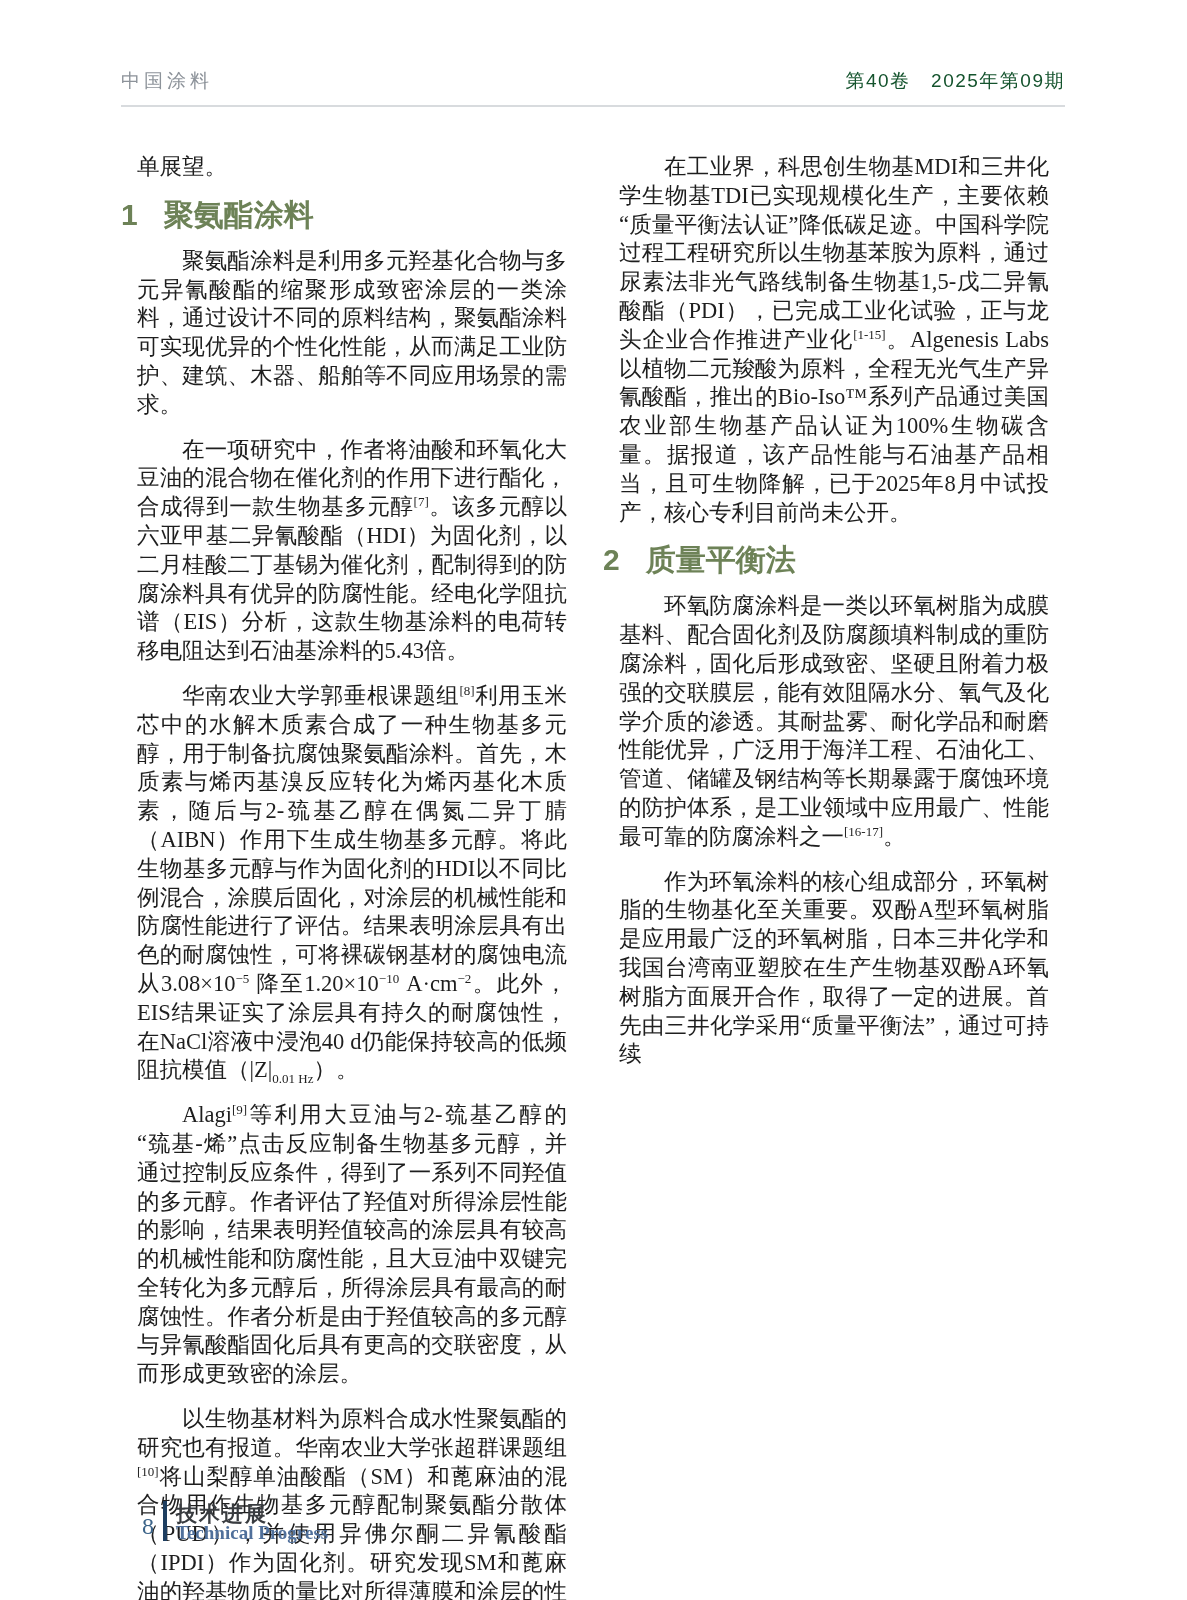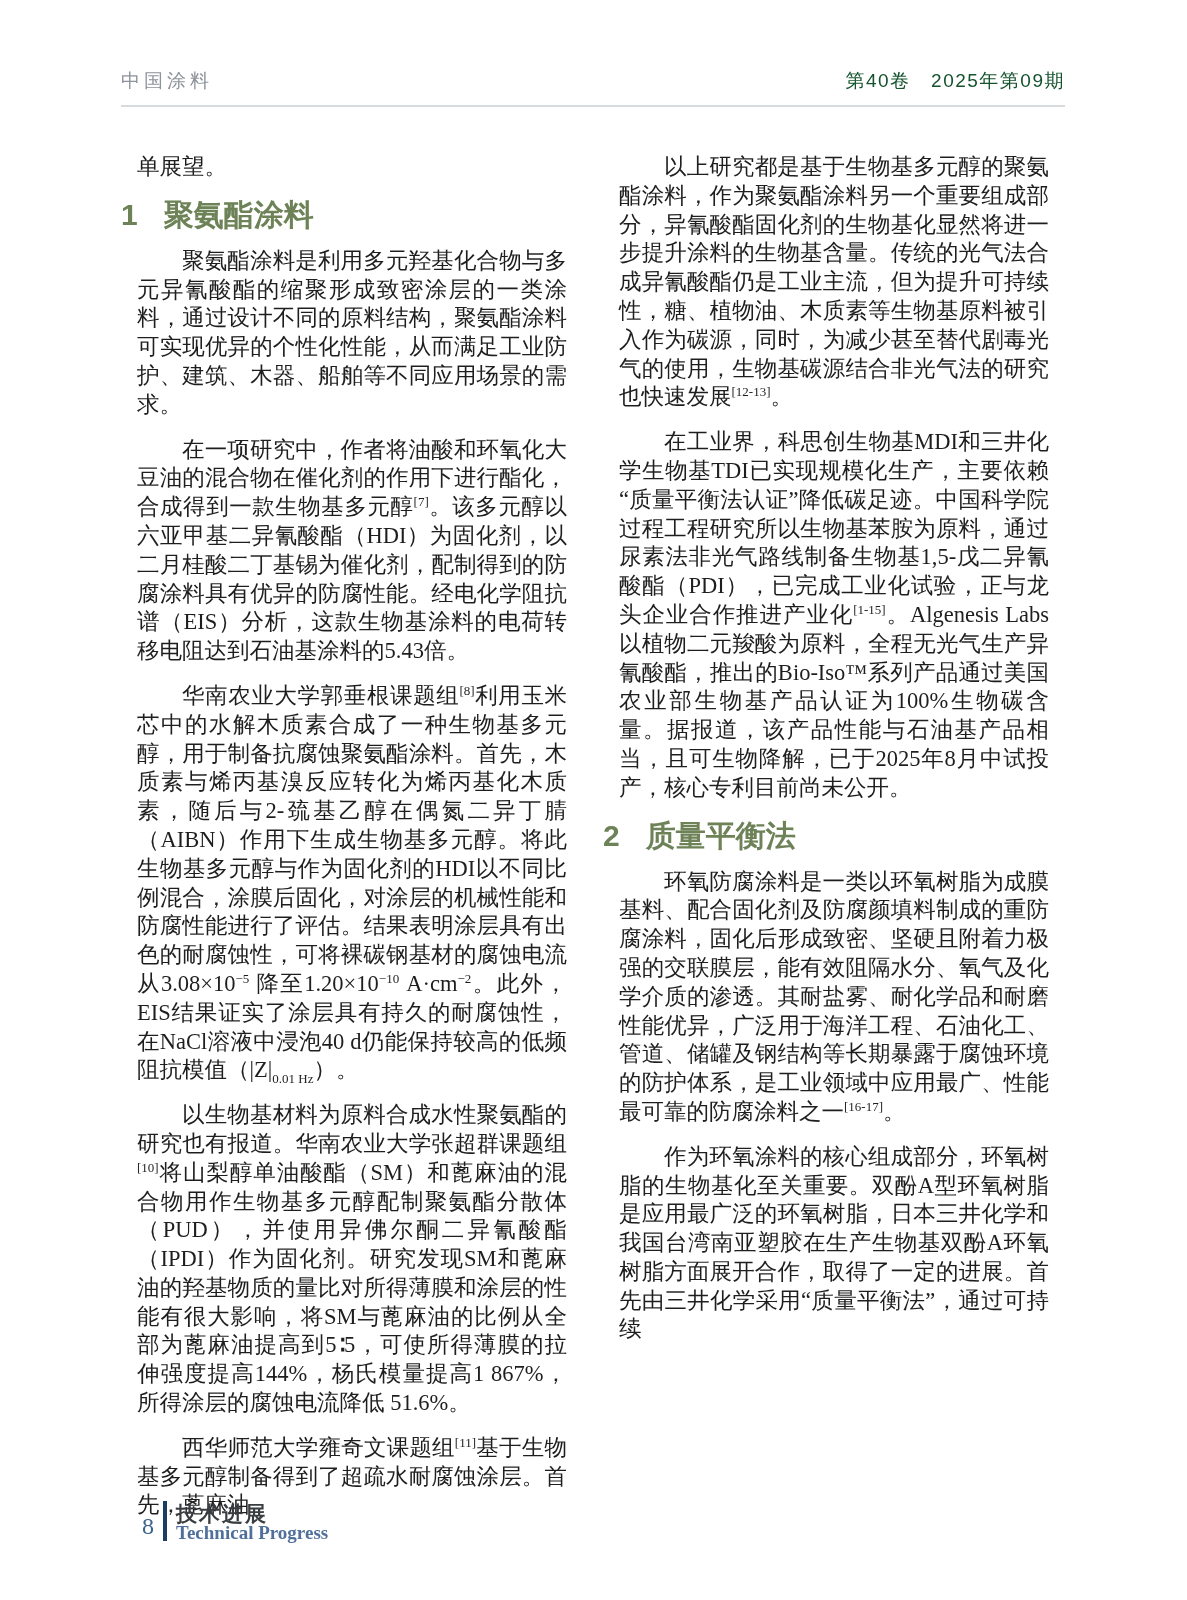--- a/index.html
+++ b/index.html
@@ -77,26 +77,26 @@
       <p class="para no-indent">单展望。</p>
 
       <h2 class="section-heading">
         <span class="sec-num">1</span>
         <span class="sec-title">聚氨酯涂料</span>
       </h2>
 
       <p class="para">聚氨酯涂料是利用多元羟基化合物与多元异氰酸酯的缩聚形成致密涂层的一类涂料，通过设计不同的原料结构，聚氨酯涂料可实现优异的个性化性能，从而满足工业防护、建筑、木器、船舶等不同应用场景的需求。</p>
       <p class="para">在一项研究中，作者将油酸和环氧化大豆油的混合物在催化剂的作用下进行酯化，合成得到一款生物基多元醇<sup>[7]</sup>。该多元醇以六亚甲基二异氰酸酯（HDI）为固化剂，以二月桂酸二丁基锡为催化剂，配制得到的防腐涂料具有优异的防腐性能。经电化学阻抗谱（EIS）分析，这款生物基涂料的电荷转移电阻达到石油基涂料的5.43倍。</p>
       <p class="para">华南农业大学郭垂根课题组<sup>[8]</sup>利用玉米芯中的水解木质素合成了一种生物基多元醇，用于制备抗腐蚀聚氨酯涂料。首先，木质素与烯丙基溴反应转化为烯丙基化木质素，随后与2-巯基乙醇在偶氮二异丁腈（AIBN）作用下生成生物基多元醇。将此生物基多元醇与作为固化剂的HDI以不同比例混合，涂膜后固化，对涂层的机械性能和防腐性能进行了评估。结果表明涂层具有出色的耐腐蚀性，可将裸碳钢基材的腐蚀电流从3.08×10<sup>−5</sup> 降至1.20×10<sup>−10</sup> A·cm<sup>−2</sup>。此外，EIS结果证实了涂层具有持久的耐腐蚀性，在NaCl溶液中浸泡40 d仍能保持较高的低频阻抗模值（|Z|<sub>0.01 Hz</sub>）。</p>
+      <p class="para">Alagi<sup>[9]</sup>等利用大豆油与2-巯基乙醇的“巯基-烯”点击反应制备生物基多元醇，并通过控制反应条件，得到了一系列不同羟值的多元醇。作者评估了羟值对所得涂层性能的影响，结果表明羟值较高的涂层具有较高的机械性能和防腐性能，且大豆油中双键完全转化为多元醇后，所得涂层具有最高的耐腐蚀性。作者分析是由于羟值较高的多元醇与异氰酸酯固化后具有更高的交联密度，从而形成更致密的涂层。</p>
       <p class="para">以生物基材料为原料合成水性聚氨酯的研究也有报道。华南农业大学张超群课题组<sup>[10]</sup>将山梨醇单油酸酯（SM）和蓖麻油的混合物用作生物基多元醇配制聚氨酯分散体（PUD），并使用异佛尔酮二异氰酸酯（IPDI）作为固化剂。研究发现SM和蓖麻油的羟基物质的量比对所得薄膜和涂层的性能有很大影响，将SM与蓖麻油的比例从全部为蓖麻油提高到5∶5，可使所得薄膜的拉伸强度提高144%，杨氏模量提高1 867%，所得涂层的腐蚀电流降低 51.6%。</p>
       <p class="para">西华师范大学雍奇文课题组<sup>[11]</sup>基于生物基多元醇制备得到了超疏水耐腐蚀涂层。首先，蓖麻油</p>
     </div>
 
     <div class="col">
-      <p class="para">以上研究都是基于生物基多元醇的聚氨酯涂料，作为聚氨酯涂料另一个重要组成部分，异氰酸酯固化剂的生物基化显然将进一步提升涂料的生物基含量。传统的光气法合成异氰酸酯仍是工业主流，但为提升可持续性，糖、植物油、木质素等生物基原料被引入作为碳源，同时，为减少甚至替代剧毒光气的使用，生物基碳源结合非光气法的研究也快速发展<sup>[12-13]</sup>。</p>
       <p class="para">在工业界，科思创生物基MDI和三井化学生物基TDI已实现规模化生产，主要依赖“质量平衡法认证”降低碳足迹。中国科学院过程工程研究所以生物基苯胺为原料，通过尿素法非光气路线制备生物基1,5-戊二异氰酸酯（PDI），已完成工业化试验，正与龙头企业合作推进产业化<sup>[1-15]</sup>。Algenesis Labs以植物二元羧酸为原料，全程无光气生产异氰酸酯，推出的Bio-Iso™系列产品通过美国农业部生物基产品认证为100%生物碳含量。据报道，该产品性能与石油基产品相当，且可生物降解，已于2025年8月中试投产，核心专利目前尚未公开。</p>
 
       <h2 class="section-heading">
         <span class="sec-num">2</span>
         <span class="sec-title">质量平衡法</span>
       </h2>
 
       <p class="para">环氧防腐涂料是一类以环氧树脂为成膜基料、配合固化剂及防腐颜填料制成的重防腐涂料，固化后形成致密、坚硬且附着力极强的交联膜层，能有效阻隔水分、氧气及化学介质的渗透。其耐盐雾、耐化学品和耐磨性能优异，广泛用于海洋工程、石油化工、管道、储罐及钢结构等长期暴露于腐蚀环境的防护体系，是工业领域中应用最广、性能最可靠的防腐涂料之一<sup>[16-17]</sup>。</p>
       <p class="para">作为环氧涂料的核心组成部分，环氧树脂的生物基化至关重要。双酚A型环氧树脂是应用最广泛的环氧树脂，日本三井化学和我国台湾南亚塑胶在生产生物基双酚A环氧树脂方面展开合作，取得了一定的进展。首先由三井化学采用“质量平衡法”，通过可持续</p>
     </div>

